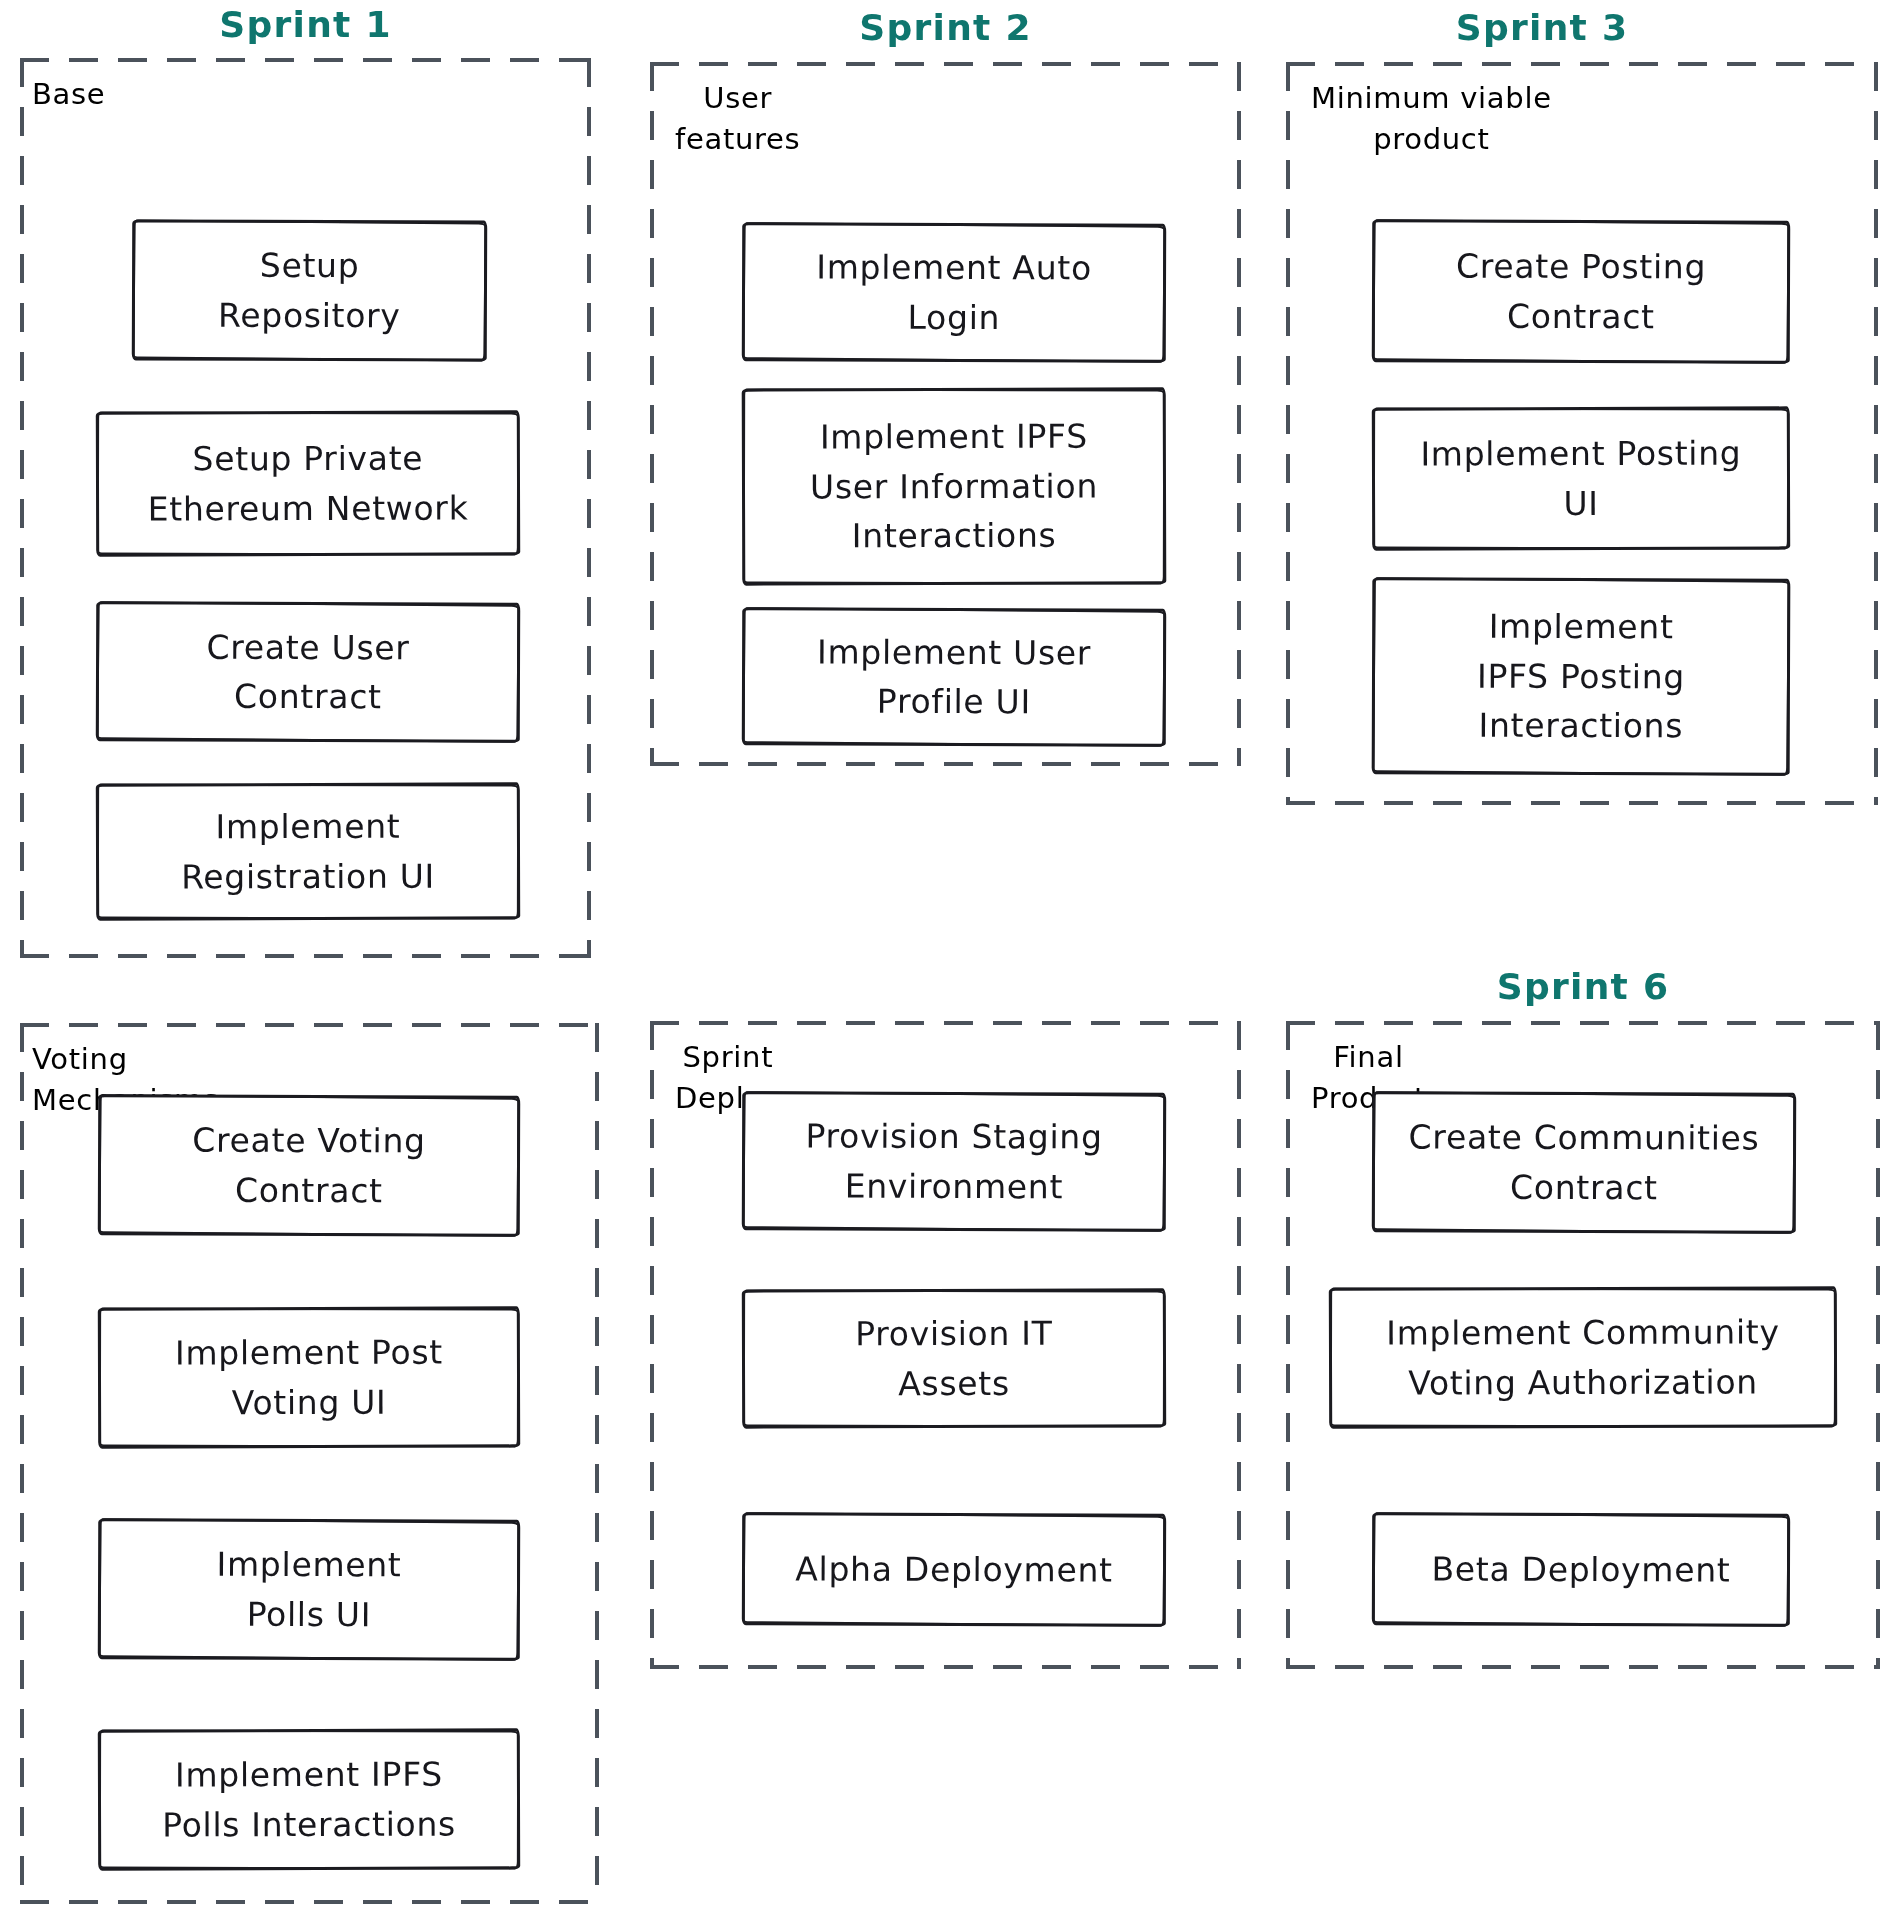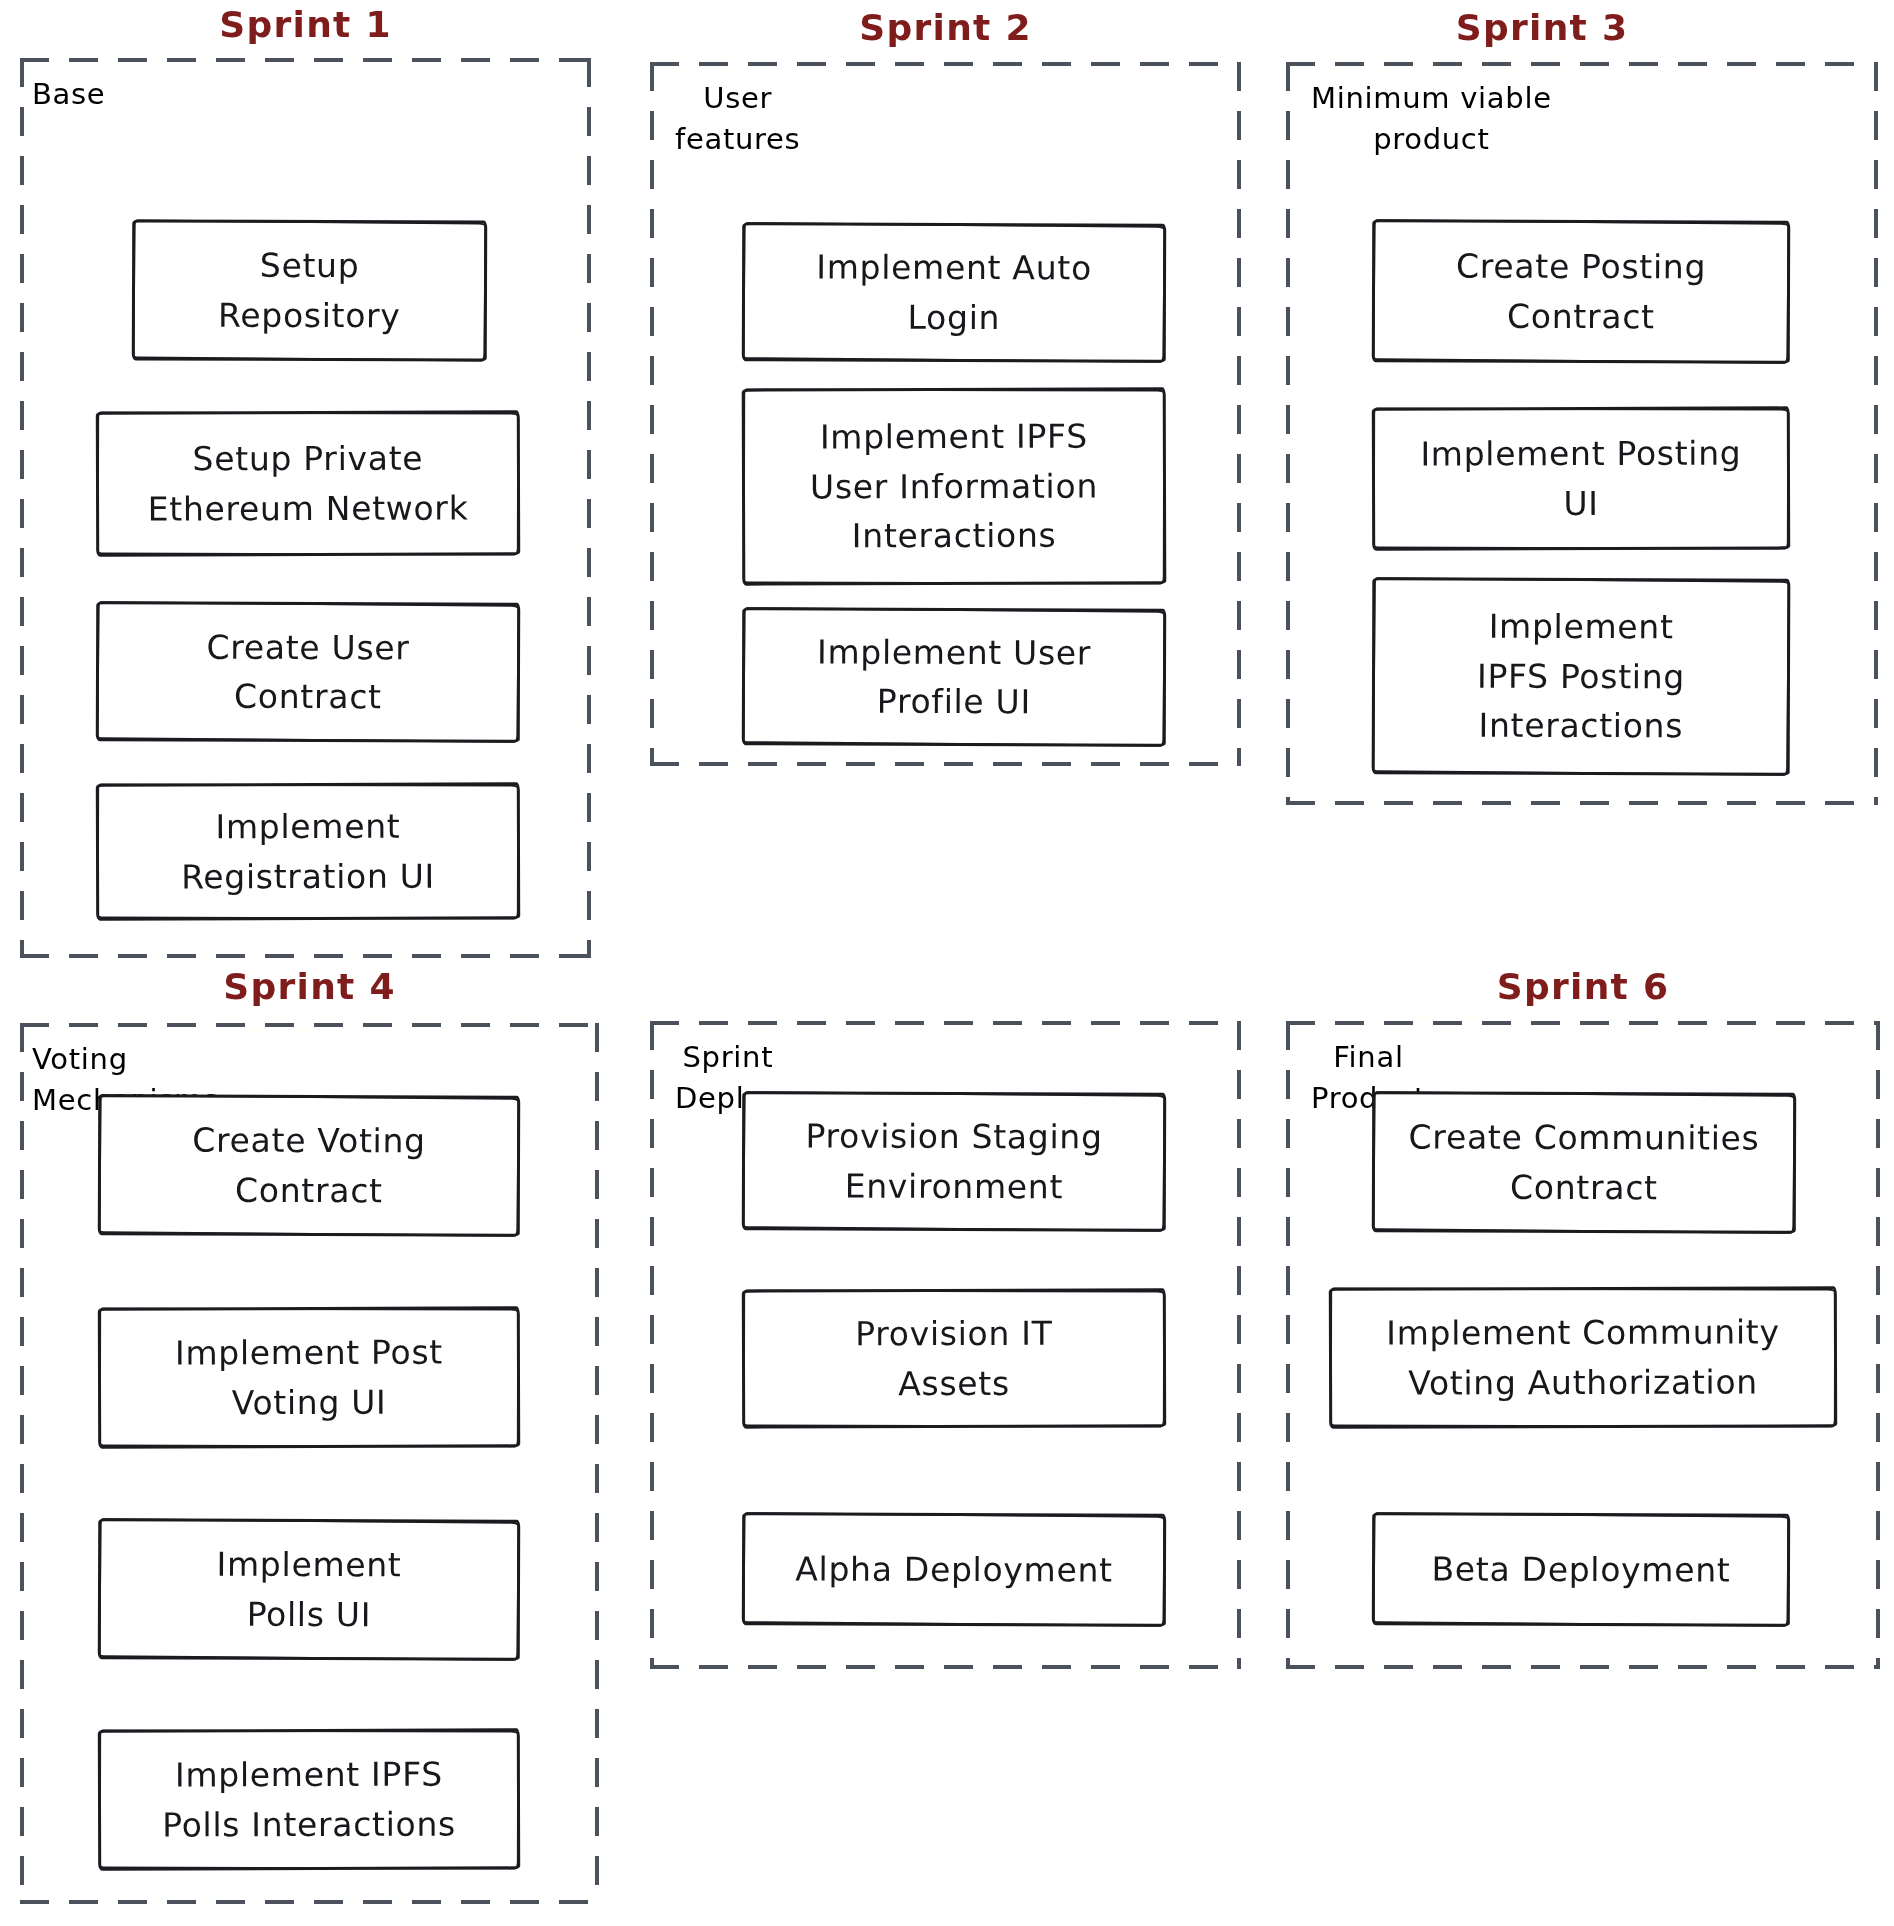--- a/index.html
+++ b/index.html
@@ -5,21 +5,21 @@
   html,body{margin:0;padding:0;}
   body{
     width:1895px;height:1926px;position:relative;overflow:hidden;
     background:#ffffff;
     font-family:"DejaVu Sans",sans-serif;
   }
   .sprint{position:absolute;left:0;top:0;width:1895px;height:1926px;}
 
   .sprint-title{
     position:absolute;text-align:center;
-    font-size:36px;font-weight:700;color:#7f1d1d;letter-spacing:1.3px;
+    font-size:36px;font-weight:700;color:#0f766e;letter-spacing:1.3px;
   }
 
   
   .frame{position:absolute;}
   .edge{position:absolute;}
   .edge.top   {left:0;right:0;top:0;height:4px;
     background:repeating-linear-gradient(90deg,#4b525b 0 29px,transparent 29px 49px);}
   .edge.bottom{left:0;right:0;bottom:0;height:4px;
     background:repeating-linear-gradient(90deg,#4b525b 0 29px,transparent 29px 49px);}
   .edge.left  {top:0;bottom:0;left:0;width:4px;
@@ -150,21 +150,20 @@
 Contract</div>
     <div class="task t2">Implement Posting
 UI</div>
     <div class="task t3">Implement
 IPFS Posting
 Interactions</div>
   </div>
 </section>
 
 <section class="sprint s4">
-  <div class="sprint-title">Sprint 4</div>
   <div class="frame">
     <div class="edge top"></div>
     <div class="edge bottom"></div>
     <div class="edge left"></div>
     <div class="edge right"></div>
     <div class="frame-label">Voting
 Mechanisms</div>
     <div class="task t1">Create Voting
 Contract</div>
     <div class="task t2">Implement Post

